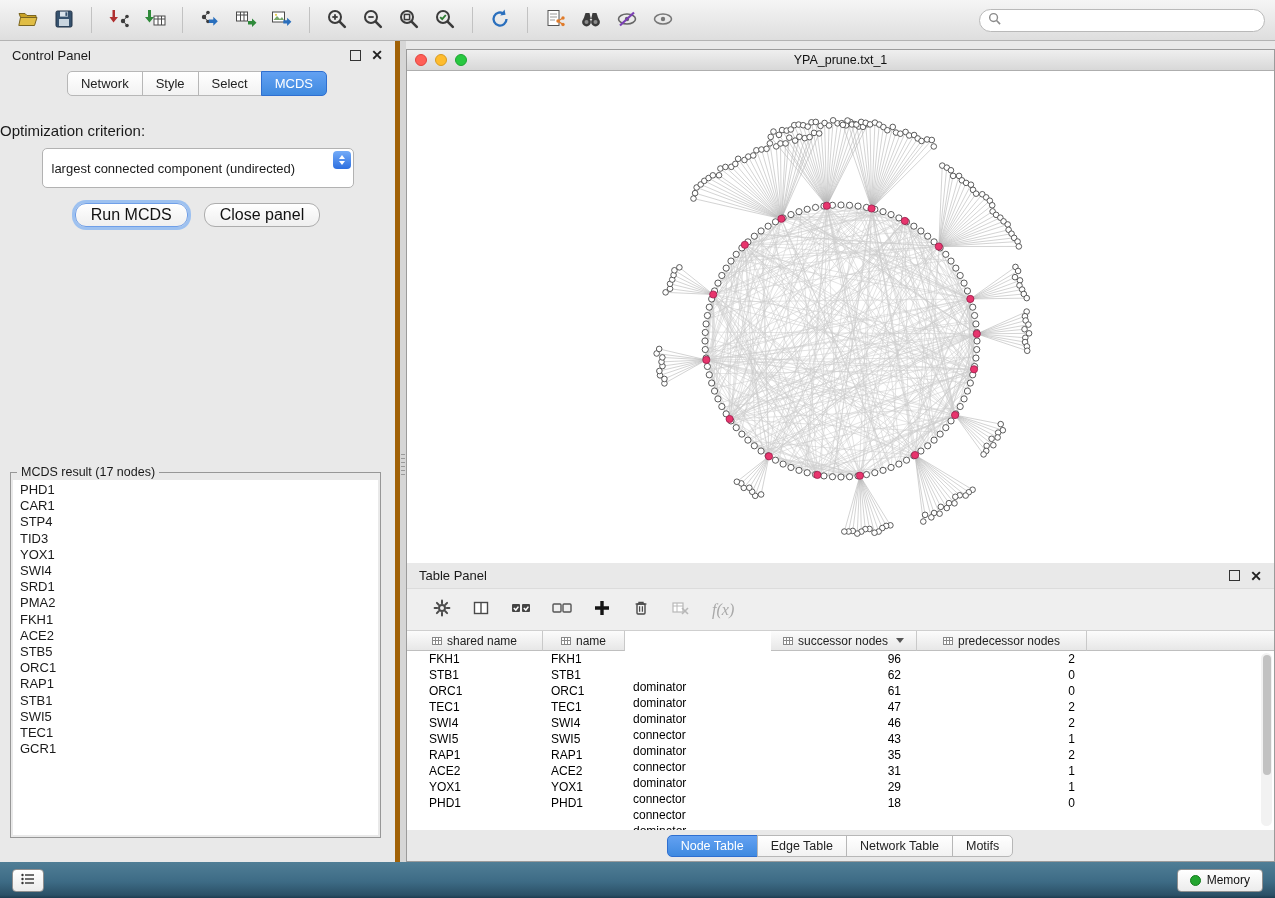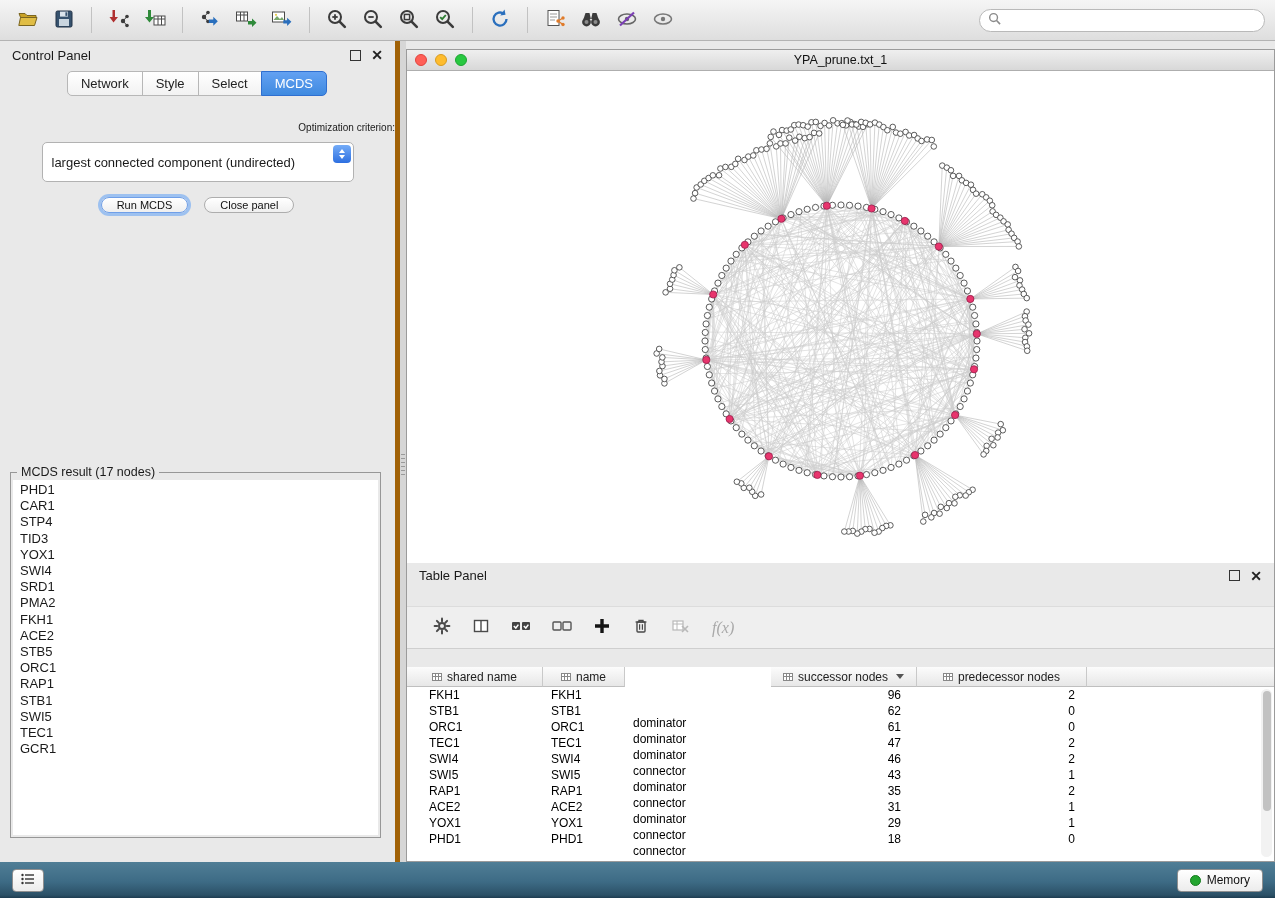--- a/index.html
+++ b/index.html
@@ -17,27 +17,27 @@
   .control-panel { position:absolute; left:0; top:41px; width:400px; bottom:36px; background:#e9e9e9; border-right:5px solid #a16207; }
   .cp-header { height:28px; display:flex; align-items:center; padding:0 12px; font-size:13px; }
   .win-icons { margin-left:auto; display:flex; gap:10px; align-items:center; }
   .float-icon { width:11px; height:11px; border:1.6px solid #333; }
   .close-icon { font-size:14px; font-weight:bold; color:#222; line-height:1; }
   .cp-tabs { display:flex; justify-content:center; margin-top:2px; }
   .tab { padding:4px 13px; background:linear-gradient(#ffffff,#f2f2f2); border:1px solid #b7b7b7; margin-left:-1px; font-size:13px; color:#222; }
   .tab:first-child { border-radius:5px 0 0 5px; }
   .tab:last-child { border-radius:0 5px 5px 0; }
   .tab.active { background:linear-gradient(#63a1f2,var(--tab-selected,#3f8ae0)); color:#fff; border-color:#2f6fd0; }
-  .cp-opt-label { text-align:right; margin-top:26px; font-size:10px;margin-left:20px; }
+  .cp-opt-label { text-align:left; margin-top:26px; font-size:15px; }
   .cp-select { margin:9px auto 0; width:312px; height:40px; background:#fff; border:1px solid #b2b2b2; border-radius:5px; display:flex; align-items:center; font-size:13px; padding-left:9px; position:relative; }
   .stepper { position:absolute; right:2px; top:2px; width:18px; height:18px; border-radius:4px; background:linear-gradient(#74acf8,#2d6fe0); display:flex; flex-direction:column; align-items:center; justify-content:center; gap:2px; }
   .chev-up { width:0; height:0; border-left:3.5px solid transparent; border-right:3.5px solid transparent; border-bottom:4px solid #fff; }
   .chev-dn { width:0; height:0; border-left:3.5px solid transparent; border-right:3.5px solid transparent; border-top:4px solid #fff; }
   .cp-buttons { display:flex; justify-content:center; gap:16px; margin-top:15px; }
-  .btn { height:16px; padding:0 15px; background:linear-gradient(#ffffff,#efefef); border:1px solid #adadad; border-radius:11px; font-size:11px; font-family:"Liberation Sans",sans-serif; color:#111; }
+  .btn { height:24px; padding:0 15px; background:linear-gradient(#ffffff,#efefef); border:1px solid #adadad; border-radius:11px; font-size:16px; font-family:"Liberation Sans",sans-serif; color:#111; }
   .btn.focused { box-shadow:0 0 0 3px rgba(95,160,245,.55); border-color:#6f9fe8; }
   .mcds-fieldset { position:absolute; left:10px; right:14px; top:424px; bottom:24px; border:1px solid #979797; padding:1px 2px 2px 2px; background:#e9e9e9; }
   .mcds-fieldset legend { font-size:12.5px; padding:0 4px; margin-left:4px; }
   .mcds-list { background:#fff; width:100%; height:100%; overflow:hidden; font-size:13px; line-height:16.2px; padding:2px 0 0 7px; }
 
   
   .vsplit { position:absolute; left:400px; top:41px; width:6px; bottom:36px; background:#d6d6d6; }
   .vsplit .grip { position:absolute; top:410px; left:1px; width:4px; height:26px; background:repeating-linear-gradient(#d6d6d6 0 3px,#9a9a9a 3px 4px); }
 
   
@@ -46,21 +46,21 @@
   .net-titlebar { position:relative; height:21px; background:linear-gradient(#efefef,#d8d8d8); border-bottom:1px solid #aeaeae; display:flex; align-items:center; padding:0 8px; }
   .traffic { display:flex; gap:8px; align-items:center; }
   .light { width:12px; height:12px; border-radius:50%; }
   .light.red { background:#ff5f57; border:1px solid #e0443e; }
   .light.yellow { background:#febc2e; border:1px solid #d89c21; }
   .light.green { background:#28c840; border:1px solid #1ea433; }
   .net-title { position:absolute; left:0; right:0; text-align:center; font-size:12.5px; color:#111; }
   .net-canvas { position:absolute; top:21px; left:0; right:0; bottom:0; background:#fff; }
 
   
-  .table-panel { position:absolute; left:0; right:0; top:522px; bottom:0; background:#e9e9e9; border:1px solid #9b9b9b; border-top:none; display:flex; flex-direction:column;gap:18px; }
+  .table-panel { position:absolute; left:0; right:0; top:522px; bottom:0; background:#e9e9e9; border:1px solid #9b9b9b; border-top:none; display:flex; flex-direction:column; }
   .tp-header { height:25px; display:flex; align-items:center; padding:0 12px; font-size:13px; }
   .tp-toolbar { height:43px; background:#efefef; border-top:1px solid #dcdcdc; border-bottom:1px solid #cfcfcf; display:flex; align-items:center; gap:21px; padding-left:26px; }
   .fx { font-family:"Liberation Serif", serif; font-style:italic; font-size:16px; color:#a8a8a8; }
   .tp-table { flex:1; position:relative; background:#fff; margin:0; overflow:hidden; }
   .thead { display:flex; height:20px; }
   .th { display:flex; align-items:center; justify-content:center; gap:5px; background:linear-gradient(#fcfcfc,#e7e7e7); border-right:1px solid #c9c9c9; border-bottom:1px solid #bfbfbf; font-size:12px; color:#222; }
   .th.fill { flex:1; border-right:none; }
   .chev-sort { width:0; height:0; border-left:4px solid transparent; border-right:4px solid transparent; border-top:5px solid #555; margin-left:3px; }
   .tbody { position:absolute; top:20px; left:0; right:0; bottom:0; background:#fff; overflow:hidden; }
   .tr { display:flex; height:16px; line-height:16px; font-size:12px; color:#000; }
@@ -1359,20 +1359,26 @@
               <div class="c2">dominator</div>
               <div class="c3">18</div>
               <div class="c4">0</div>
             </div>
         </div>
         <div class="scrollbar">
             <div class="thumb"></div>
           </div>
       </div>
 
+      <div class="tp-tabs">
+        <div class="seg active">Node Table</div>
+        <div class="seg">Edge Table</div>
+        <div class="seg">Network Table</div>
+        <div class="seg">Motifs</div>
+      </div>
     </div>
   </div>
 
   <div class="statusbar">
     <div class="sbtn">
       <span><svg width="14" height="12" viewBox="0 0 14 12">
             <circle cx="1.5" cy="2" r="1.2" fill="#333"></circle>
             <circle cx="1.5" cy="6" r="1.2" fill="#333"></circle>
             <circle cx="1.5" cy="10" r="1.2" fill="#333"></circle>
             <line x1="4" y1="2" x2="13" y2="2" stroke="#333" stroke-width="1.4"></line>

